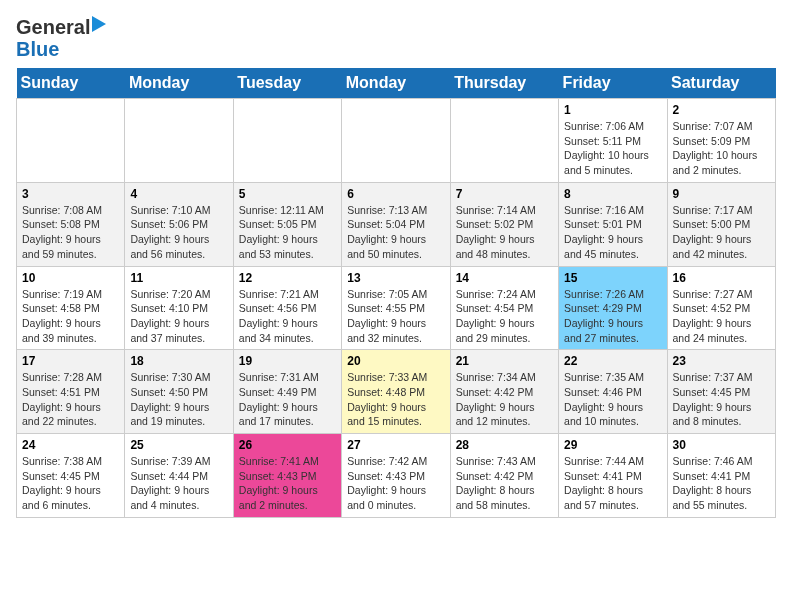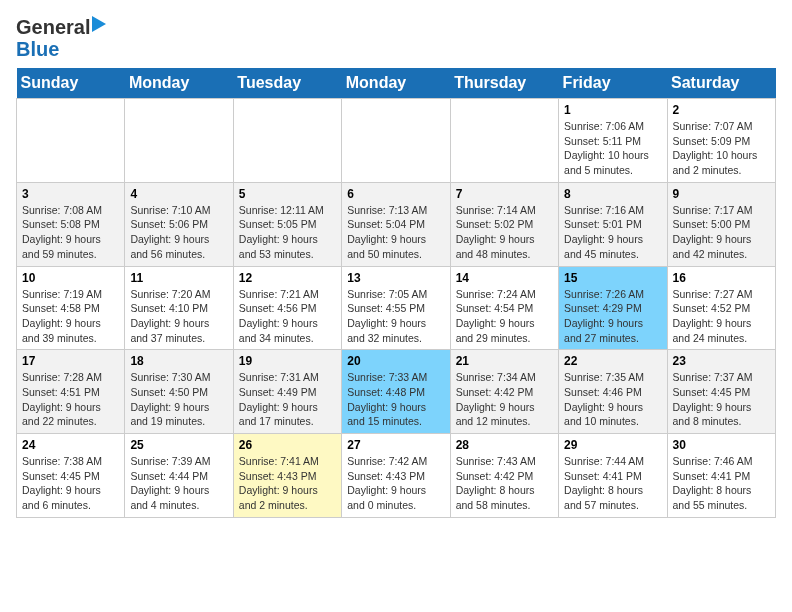--- a/index.html
+++ b/index.html
@@ -236,21 +236,21 @@
           <div class="day-info" style="white-space: pre-line;">Sunrise: 7:30 AM
 Sunset: 4:50 PM
 Daylight: 9 hours and 19 minutes.</div>
         </td>
         <td style="background: rgb(242, 242, 242);">
           <span class="day-num">19</span>
           <div class="day-info" style="white-space: pre-line;">Sunrise: 7:31 AM
 Sunset: 4:49 PM
 Daylight: 9 hours and 17 minutes.</div>
         </td>
-        <td style="background: #7dd3fc; margin-top: 48px;">
+        <td style="background: #fef9c3; margin-top: 48px;">
           <span class="day-num">20</span>
           <div class="day-info" style="white-space: pre-line;">Sunrise: 7:33 AM
 Sunset: 4:48 PM
 Daylight: 9 hours and 15 minutes.</div>
         </td>
         <td style="background: rgb(242, 242, 242);">
           <span class="day-num">21</span>
           <div class="day-info" style="white-space: pre-line;">Sunrise: 7:34 AM
 Sunset: 4:42 PM
 Daylight: 9 hours and 12 minutes.</div>
@@ -274,21 +274,21 @@
           <div class="day-info" style="white-space: pre-line;">Sunrise: 7:38 AM
 Sunset: 4:45 PM
 Daylight: 9 hours and 6 minutes.</div>
         </td>
         <td style="background: rgb(255, 255, 255);">
           <span class="day-num">25</span>
           <div class="day-info" style="white-space: pre-line;">Sunrise: 7:39 AM
 Sunset: 4:44 PM
 Daylight: 9 hours and 4 minutes.</div>
         </td>
-        <td style="background: #fef9c3;">
+        <td style="background: #ec4899;">
           <span class="day-num">26</span>
           <div class="day-info" style="white-space: pre-line;">Sunrise: 7:41 AM
 Sunset: 4:43 PM
 Daylight: 9 hours and 2 minutes.</div>
         </td>
         <td style="background: rgb(255, 255, 255);">
           <span class="day-num">27</span>
           <div class="day-info" style="white-space: pre-line;">Sunrise: 7:42 AM
 Sunset: 4:43 PM
 Daylight: 9 hours and 0 minutes.</div>

